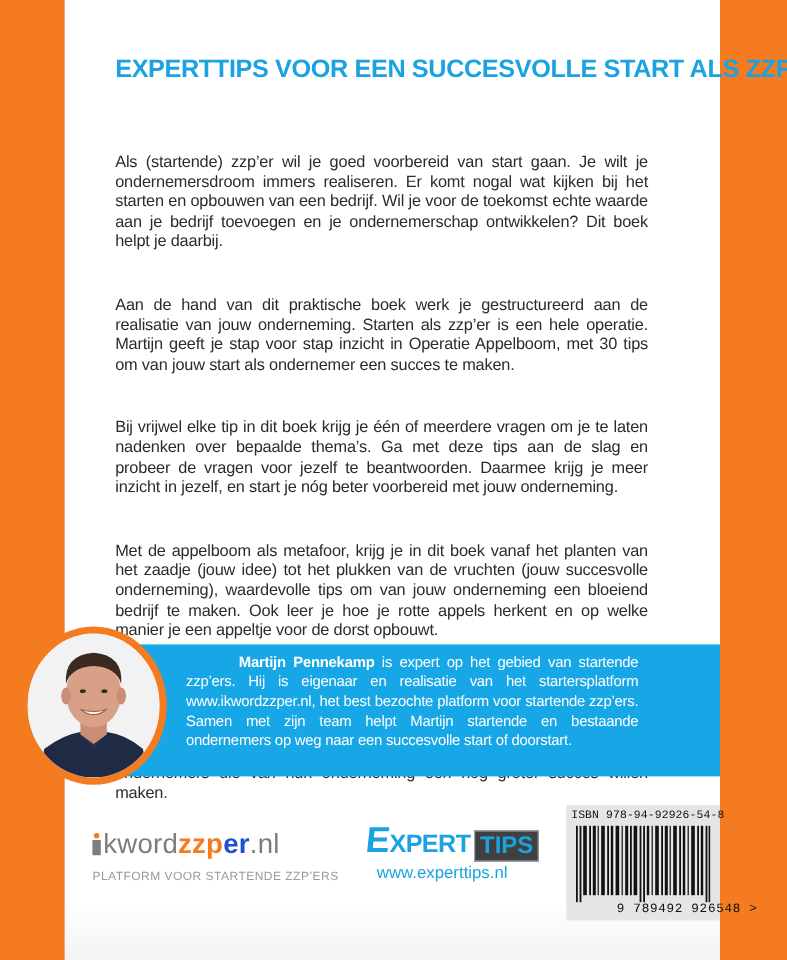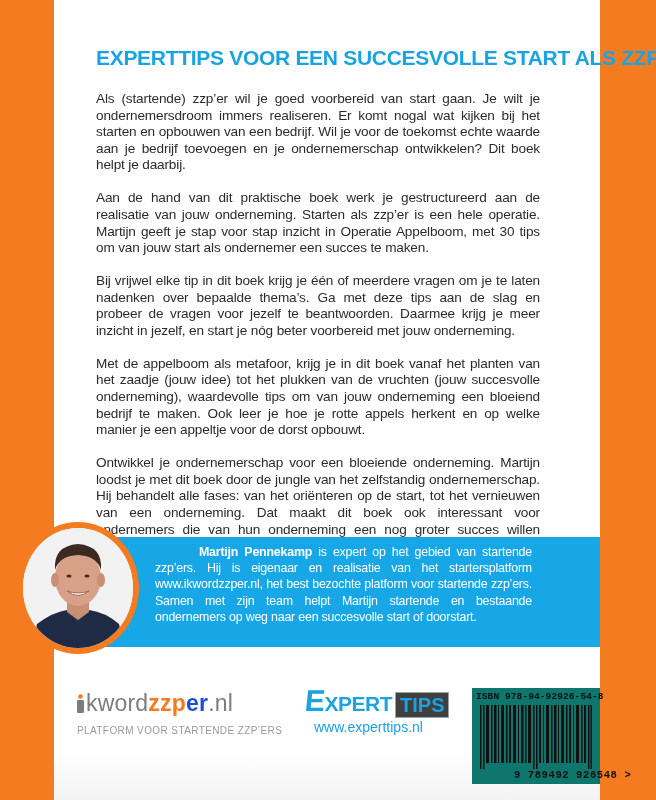--- a/index.html
+++ b/index.html
@@ -10,21 +10,21 @@
     .side-right { position: absolute; right: 0; top: 0; width: 56px; height: 800px; background: #f47b20; }
     .page { position: absolute; left: 54px; top: 0; width: 546px; height: 800px;
             background: linear-gradient(to bottom, #ffffff 0%, #ffffff 94%, #f3f3f3 100%); }
 
     .title { position: absolute; left: 96px; top: 46px; width: 440px;
              font-family: "Liberation Sans", sans-serif; font-weight: bold; font-size: 21px;
              color: #1aa3e0; letter-spacing: -0.3px; white-space: nowrap; }
 
     .body-text { position: absolute; left: 96px; top: 91px; width: 444px; }
     .para { font-family: "Liberation Sans", sans-serif; font-size: 13.6px; line-height: 16.6px;
-            color: #2b2b2b; text-align: justify; margin-bottom: 16.4px; letter-spacing: -0.15px; }
+            color: #2b2b2b; text-align: justify; margin-bottom: 16.4px; letter-spacing: -0.15px; margin-top: 36px; }
 
     .bio-band { position: absolute; left: 54px; top: 537px; width: 546px; height: 110px; background: #18a7e6; }
     .bio-text { position: absolute; left: 155px; top: 544px; width: 377px;
                 font-family: "Liberation Sans", sans-serif; font-size: 12.4px; line-height: 16.2px;
                 color: #ffffff; text-align: justify; letter-spacing: -0.2px; }
     .bio-name { font-weight: bold; padding-left: 44px; }
 
     .photo-ring { position: absolute; left: 17px; top: 522px; width: 122px; height: 132px;
                   border-radius: 50%; background: #f47b20; }
     .photo { position: absolute; left: 23px; top: 528px; width: 110px; height: 120px; border-radius: 50%;
@@ -42,21 +42,21 @@
     .et-logo { position: absolute; left: 305px; top: 684px; height: 30px; white-space: nowrap; }
     .et-expert { display: inline-block; font-family: "Liberation Sans", sans-serif; font-weight: bold;
                  font-size: 21px; color: #1aa3e0; letter-spacing: -0.5px; vertical-align: bottom; }
     .et-expert .big-e { font-size: 30px; display: inline-block; transform: skewX(-6deg); }
     .et-tips { display: inline-block; margin-left: 3px; padding: 1px 4px 0 4px; background: #404040;
                border: 1px solid #9aa3aa; font-family: "Liberation Sans", sans-serif; font-weight: bold;
                font-size: 20px; color: #1aa3e0; vertical-align: bottom; }
     .et-url { position: absolute; left: 314px; top: 719px; font-family: "Liberation Sans", sans-serif;
               font-size: 14px; color: #1aa3e0; white-space: nowrap; text-align: center; }
 
-    .isbn-box { position: absolute; left: 472px; top: 688px; width: 128px; height: 96px; background: #0f766e; font-weight: bold; }
+    .isbn-box { position: absolute; left: 472px; top: 671px; width: 128px; height: 96px; background: #e5e5e5; }
     .isbn-label { position: absolute; left: 4px; top: 3px; font-family: "Liberation Mono", monospace;
                   font-size: 9.5px; color: #111; white-space: nowrap; letter-spacing: 0.1px; }
     .barcode { position: absolute; left: 8px; top: 17px; width: 112px; height: 64px; }
     .barcode-digits { position: absolute; left: 2px; top: 81px; font-family: "Liberation Mono", monospace;
                       font-size: 10.5px; color: #111; white-space: nowrap; letter-spacing: 0.6px; margin-left: 40px; }
   </style>
 </head>
 <body>
 
 <div class="side-left"></div>

